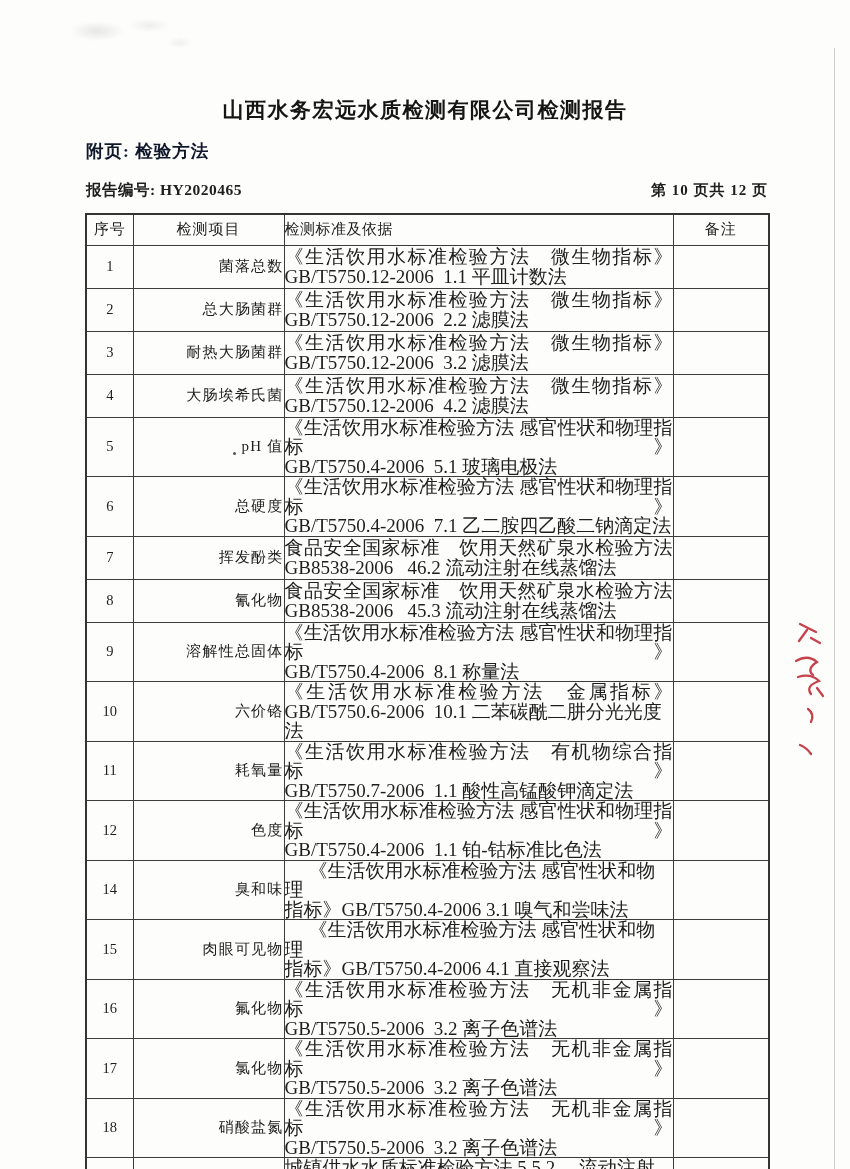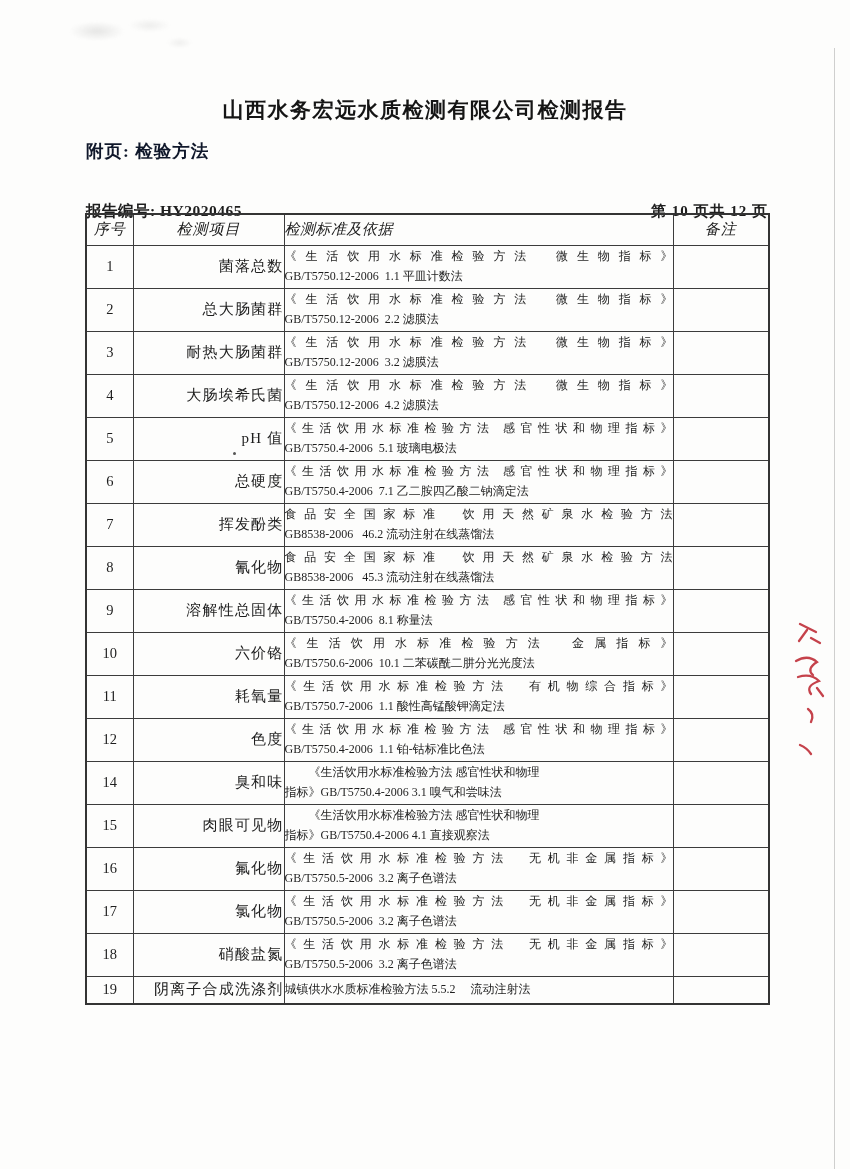--- a/index.html
+++ b/index.html
@@ -32,49 +32,49 @@
     position:absolute; left:0; top:96px; width:100%;
     text-align:center; font-size:21px; font-weight:bold; letter-spacing:1.5px;
     color:#151515;
   }
   .doc-subtitle {
     position:absolute; left:86px; top:139px;
     font-size:17.5px; font-weight:bold; letter-spacing:1px; color:#0f172a;
   }
   .meta-row {
     position:absolute; left:86px; top:180px; width:682px;
-    display:flex; justify-content:space-between; align-items:baseline;margin-top:21px;
+    display:flex; justify-content:space-between; align-items:baseline;
   }
   .report-no { font-size:15.5px; font-weight:bold; letter-spacing:.5px; }
   .page-info { font-size:15px; font-weight:bold; letter-spacing:1px; }
 
   table.methods {
     position:absolute; left:85px; top:213px;
     width:683px; border-collapse:collapse; table-layout:fixed;
     border:2px solid #343434;
   }
   table.methods th, table.methods td {
     border:1.5px solid #3c3c3c;
     padding:0; vertical-align:middle;
     overflow:hidden;
   }
   col.w-no { width:47px; } col.w-item { width:151px; }
   col.w-std { width:389px; } col.w-remark { width:96px; }
 
   tr.hdr { height:31px; }
-  th { font-weight:normal; font-size:15px; color:#1c1c1c;font-style:italic; }
+  th { font-weight:normal; font-size:15px; color:#1c1c1c; }
   th.c-std { text-align:left; padding-left:9px; letter-spacing:.5px; }
   th.c-no, th.c-item, th.c-remark { text-align:center; letter-spacing:1px; }
 
   tbody tr { height:43px; }
   tbody tr.last-row { height:28px; }
   td.c-no { text-align:center; font-size:14.5px; }
   td.c-item { text-align:right; font-size:15px; letter-spacing:1.2px; }
   td.c-std { padding:1px 5px 1px 5px; }
-  .line { font-size:12px; line-height:19.5px; white-space:pre-wrap; }
+  .line { font-size:19px; line-height:19.5px; white-space:pre-wrap; }
   .line.j { text-align:justify; text-align-last:justify; white-space:normal; }
   .line.indent { text-indent:24px; white-space:normal; }
 
   
   .ink-dot {
     position:absolute; left:233px; top:452px; width:3px; height:3px;
     border-radius:50%; background:#2a2a2a; opacity:.8;
   }
   .red-note {
     position:absolute; left:786px; top:617px; width:46px; height:150px;

